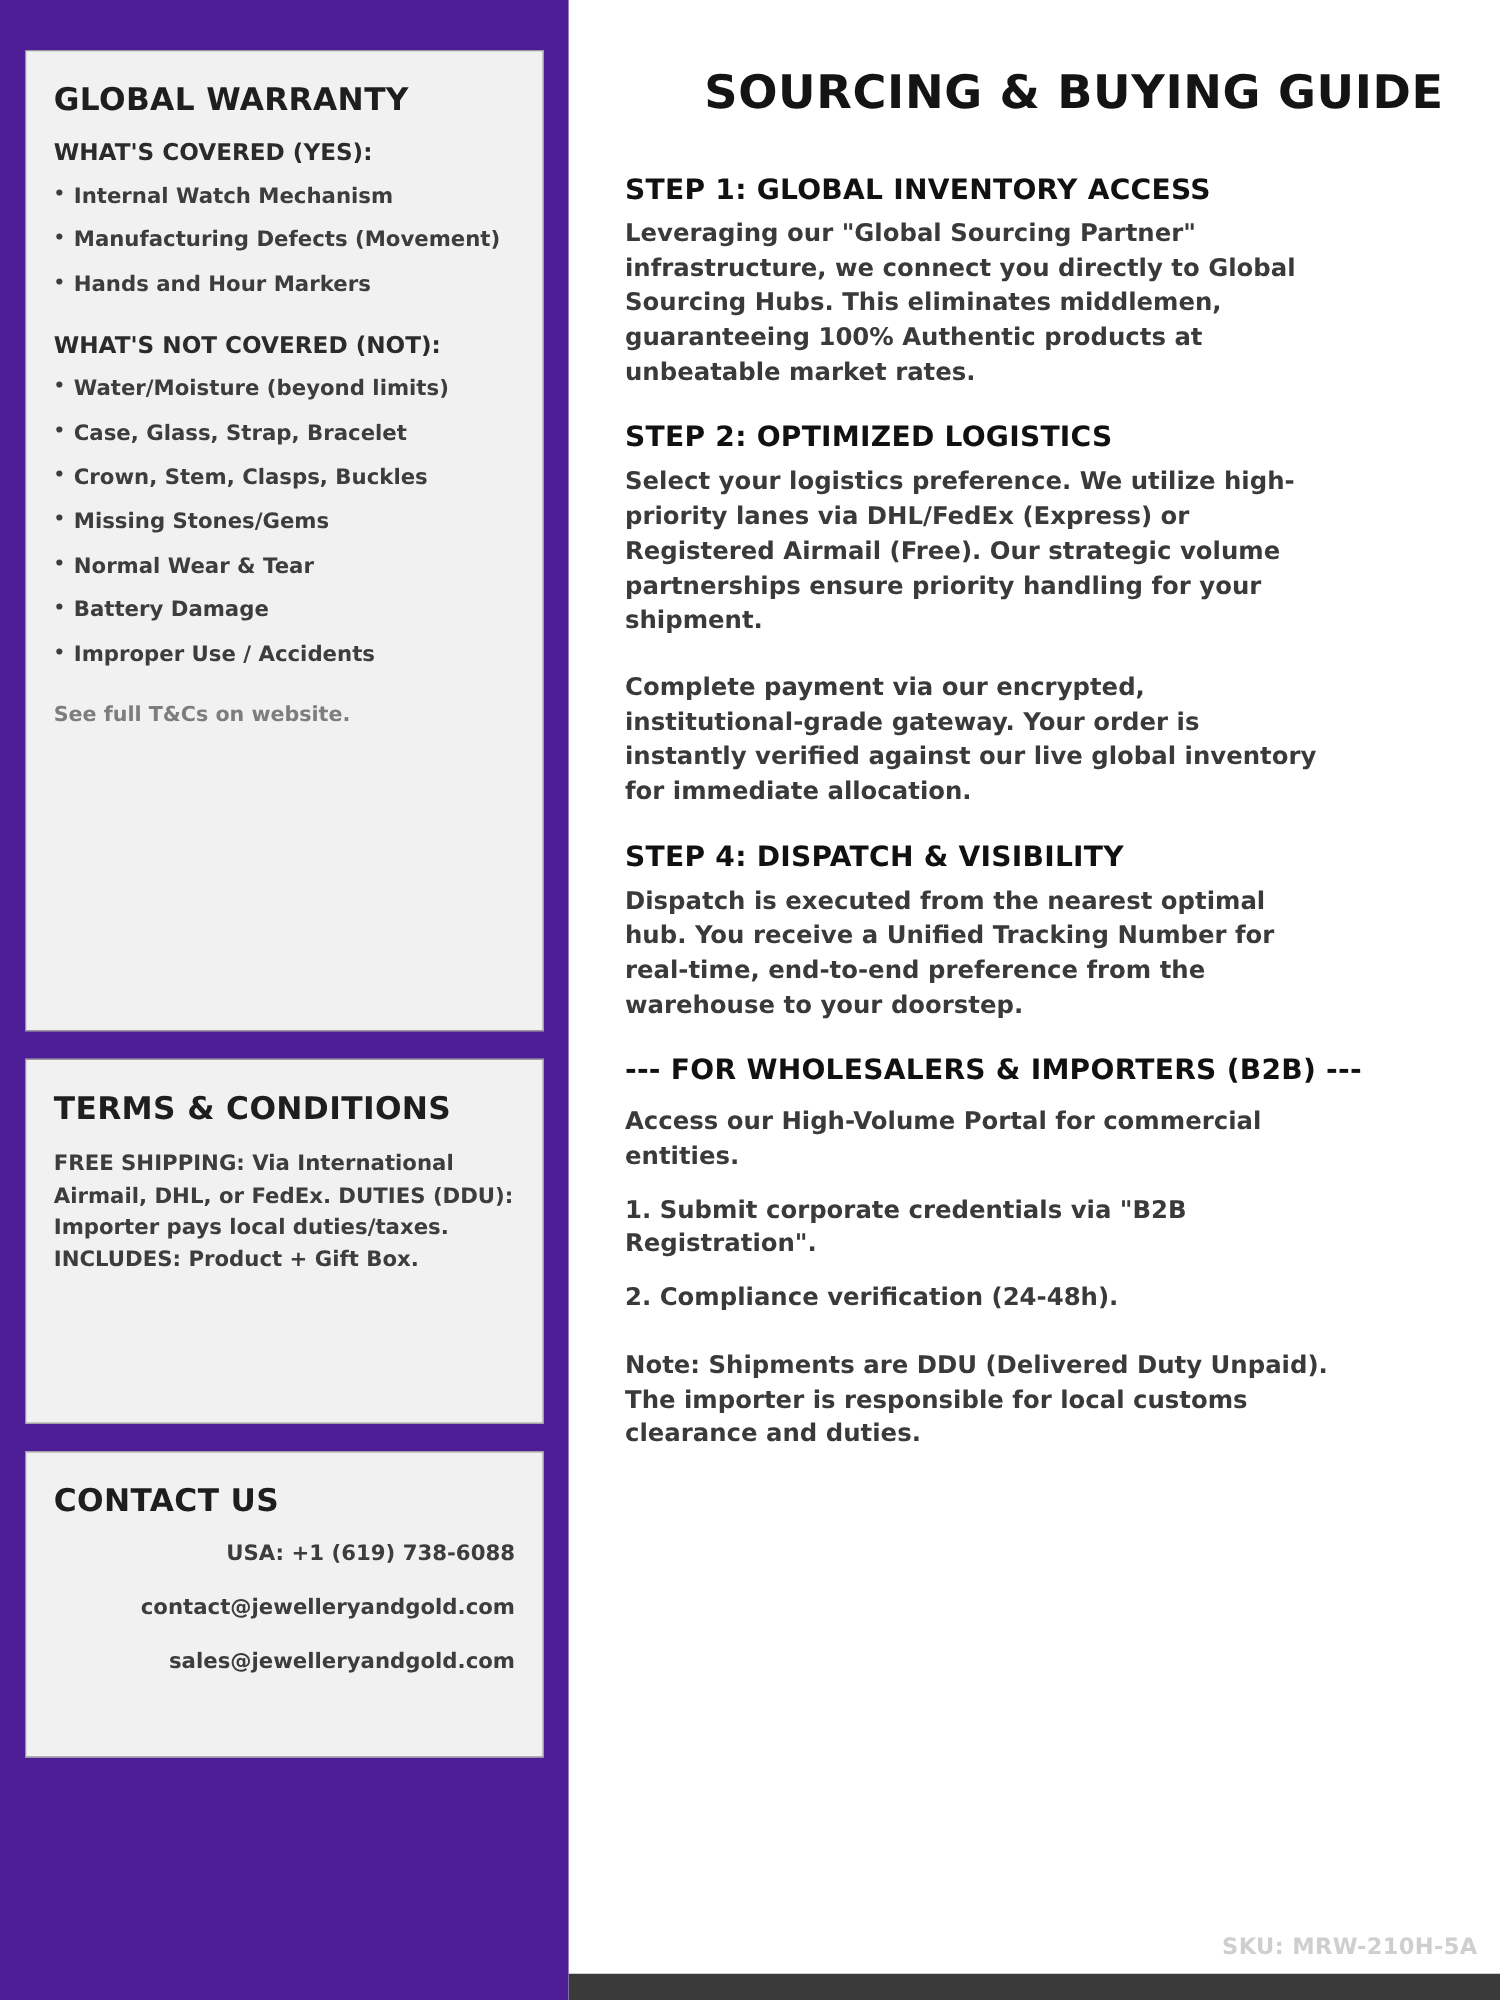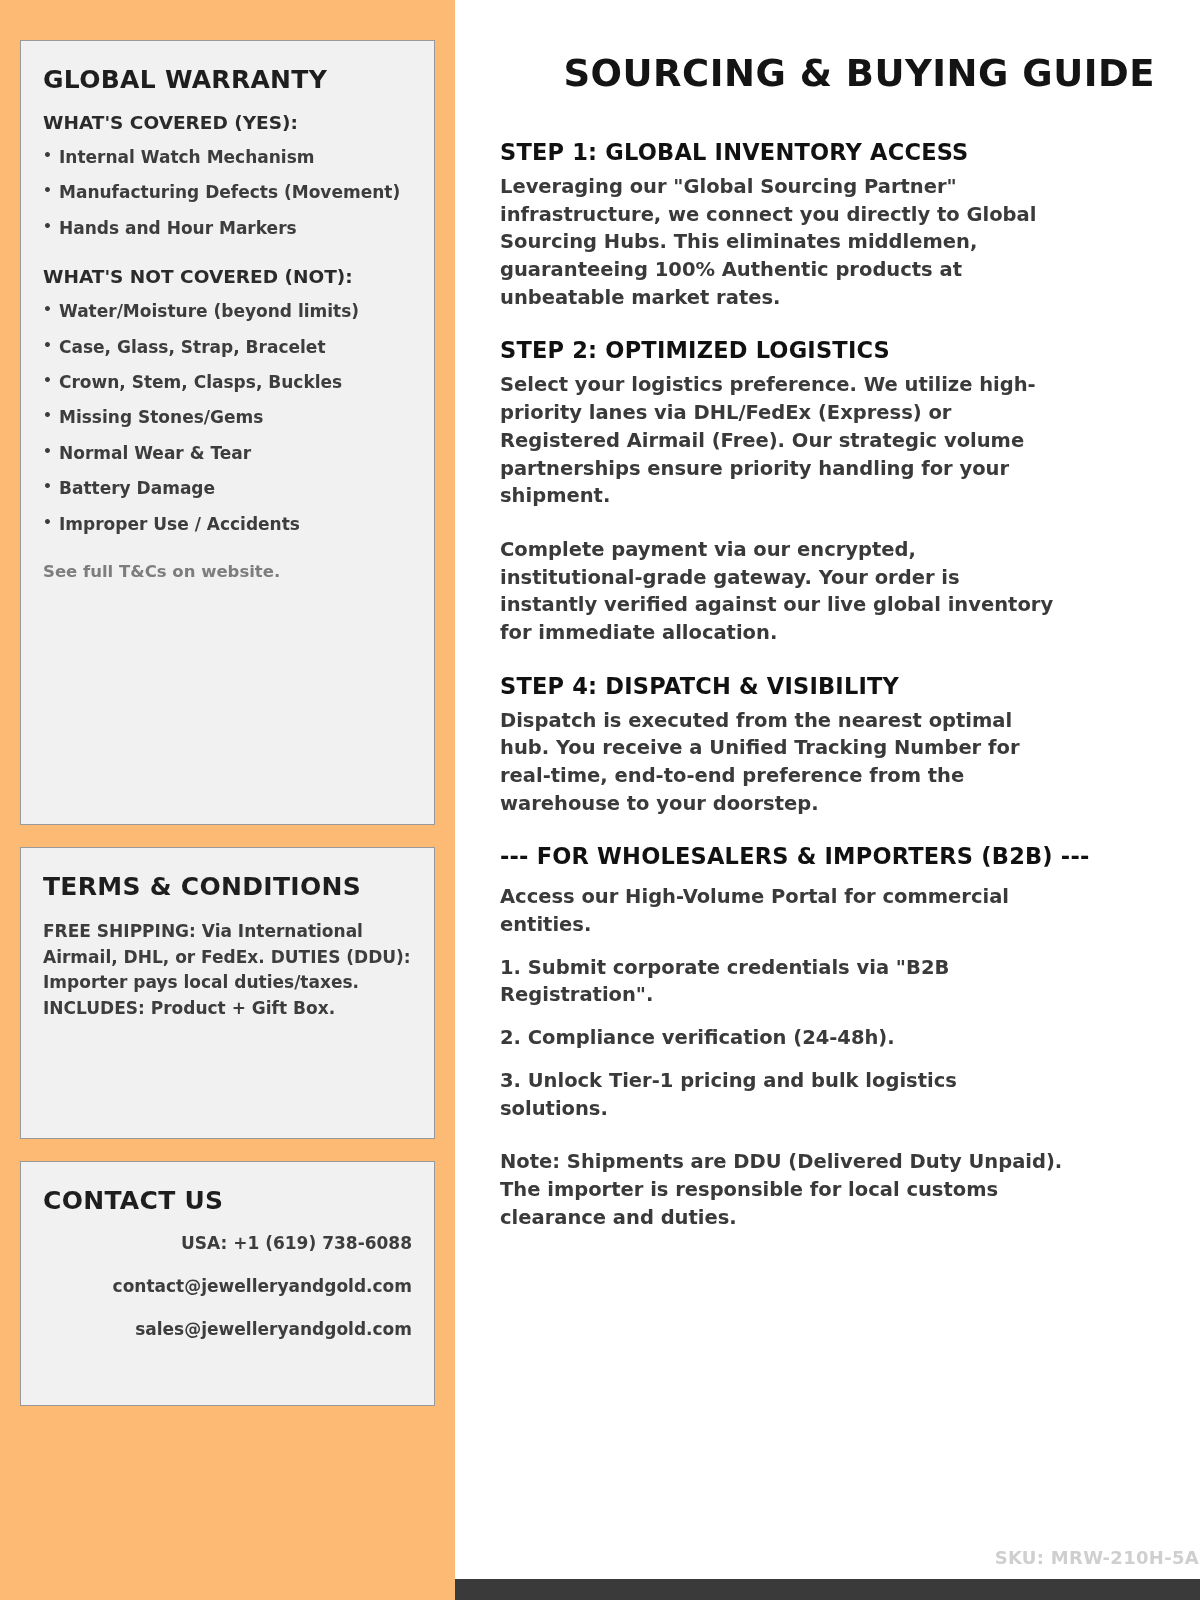--- a/index.html
+++ b/index.html
@@ -17,21 +17,21 @@
     display: flex;
     width: 1200px;
     height: 1600px;
     position: relative;
   }
 
   
   .sidebar {
     width: 455px;
     min-width: 455px;
-    background: #fdba74;
+    background: #4c1d95;
     padding: 40px 20px 0 20px;
     height: 1600px;
   }
   .box {
     border: 1px solid #999;
     background: #f1f1f1;
     padding: 24px 22px;
     margin-bottom: 22px;
   }
   .box.warranty { height: 785px; }
@@ -133,21 +133,21 @@
     font-size: 19.5px;
     font-weight: bold;
     color: #3a3a3a;
     line-height: 1.42;
     max-width: 565px;
     margin-bottom: 15px;
   }
   .b2b-note { margin-top: 26px; }
   .sku-wrap {
     position: absolute;
-    right: 1px;
+    right: 18px;
     bottom: 32px;
   }
   .footer-bar {
     position: absolute;
     left: 455px;
     right: 0;
     bottom: 0;
     height: 21px;
     background: #3a3a3a;
   }
@@ -215,21 +215,20 @@
     <section class="step">
       <div class="step-heading">STEP 4: DISPATCH &amp; VISIBILITY</div>
       <p class="step-body">Dispatch is executed from the nearest optimal hub. You receive a Unified Tracking Number for real-time, end-to-end preference from the warehouse to your doorstep.</p>
     </section>
 
     <section class="step">
       <div class="b2b-heading">--- FOR WHOLESALERS &amp; IMPORTERS (B2B) ---</div>
       <p class="b2b-intro">Access our High-Volume Portal for commercial entities.</p>
       <p class="b2b-item">1. Submit corporate credentials via "B2B Registration".</p>
       <p class="b2b-item">2. Compliance verification (24-48h).</p>
-      <p class="b2b-item">3. Unlock Tier-1 pricing and bulk logistics solutions.</p>
       <p class="b2b-note">Note: Shipments are DDU (Delivered Duty Unpaid). The importer is responsible for local customs clearance and duties.</p>
     </section>
 
     <div class="sku-wrap">
       <span style="font-size:18px;font-weight:bold;color:#cfcfcf;letter-spacing:0.3px;">SKU: MRW-210H-5A</span>
     </div>
 
   </main>
 
   <div class="footer-bar"></div>

